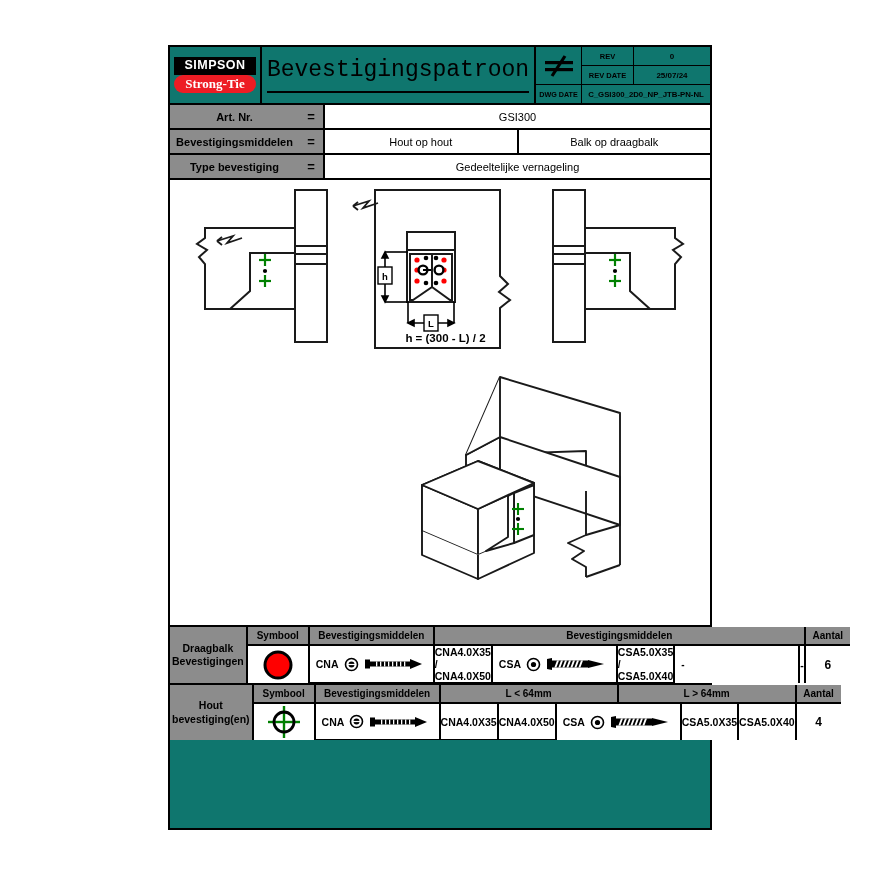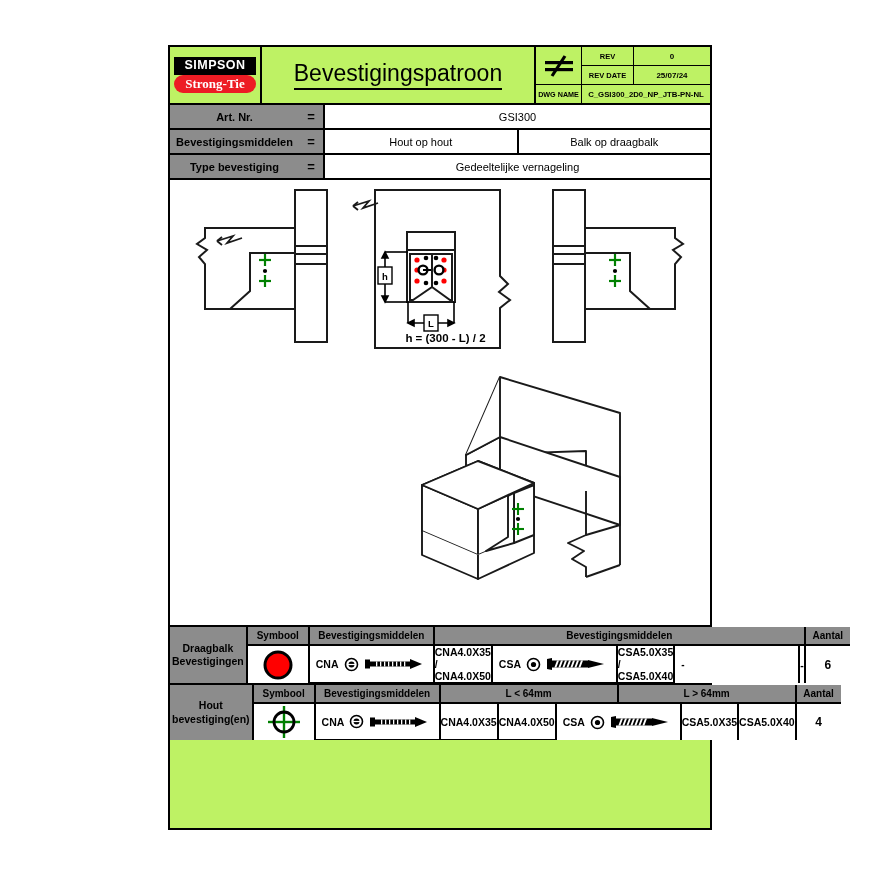--- a/index.html
+++ b/index.html
@@ -13,21 +13,21 @@
   }
 
   #sheet {
     position: absolute;
     left: 168px;
     top: 45px;
     width: 544px;
     height: 785px;
     border: 2px solid #000;
     box-sizing: border-box;
-    background: #bef264;
+    background: #0f766e;
   }
 
   
   .titleblock {
     display: flex;
     height: 58px;
     border-bottom: 2px solid #000;
     box-sizing: border-box;
     align-items: stretch;
   }
@@ -69,23 +69,23 @@
   .title-cell {
     flex: 1;
     display: flex;
     align-items: center;
     justify-content: center;
     border-right: 2px solid #000;
   }
   .title-cell span {
     font-size: 23px;
     font-weight: normal;
-    font-family: Liberation Sans, sans-serif;
+    font-family: Liberation Mono, monospace;
     border-bottom: 2px solid #000;
-    padding-bottom: 1px;
+    padding-bottom: 8px;
     line-height: 1.15;
   }
   .meta-cell {
     width: 174px;
     display: flex;
     box-sizing: border-box;
   }
   .neq-box {
     width: 46px;
     border-right: 1.5px solid #000;
@@ -315,21 +315,21 @@
               <div class="meta-k">REV</div>
               <div class="meta-v">0</div>
             </div>
             <div class="meta-row">
               <div class="meta-k">REV DATE</div>
               <div class="meta-v">25/07/24</div>
             </div>
           </div>
         </div>
         <div class="dwg-strip">
-          <div class="dwg-k">DWG NAME</div>
+          <div class="dwg-k">DWG DATE</div>
           <div class="dwg-v">C_GSI300_2D0_NP_JTB-PN-NL</div>
         </div>
       </div>
     </div>
   </div>
 
   <div class="spec-row">
     <div class="spec-label">
       <div class="txt">Art. Nr.</div>
       <div class="eqs">=</div>

